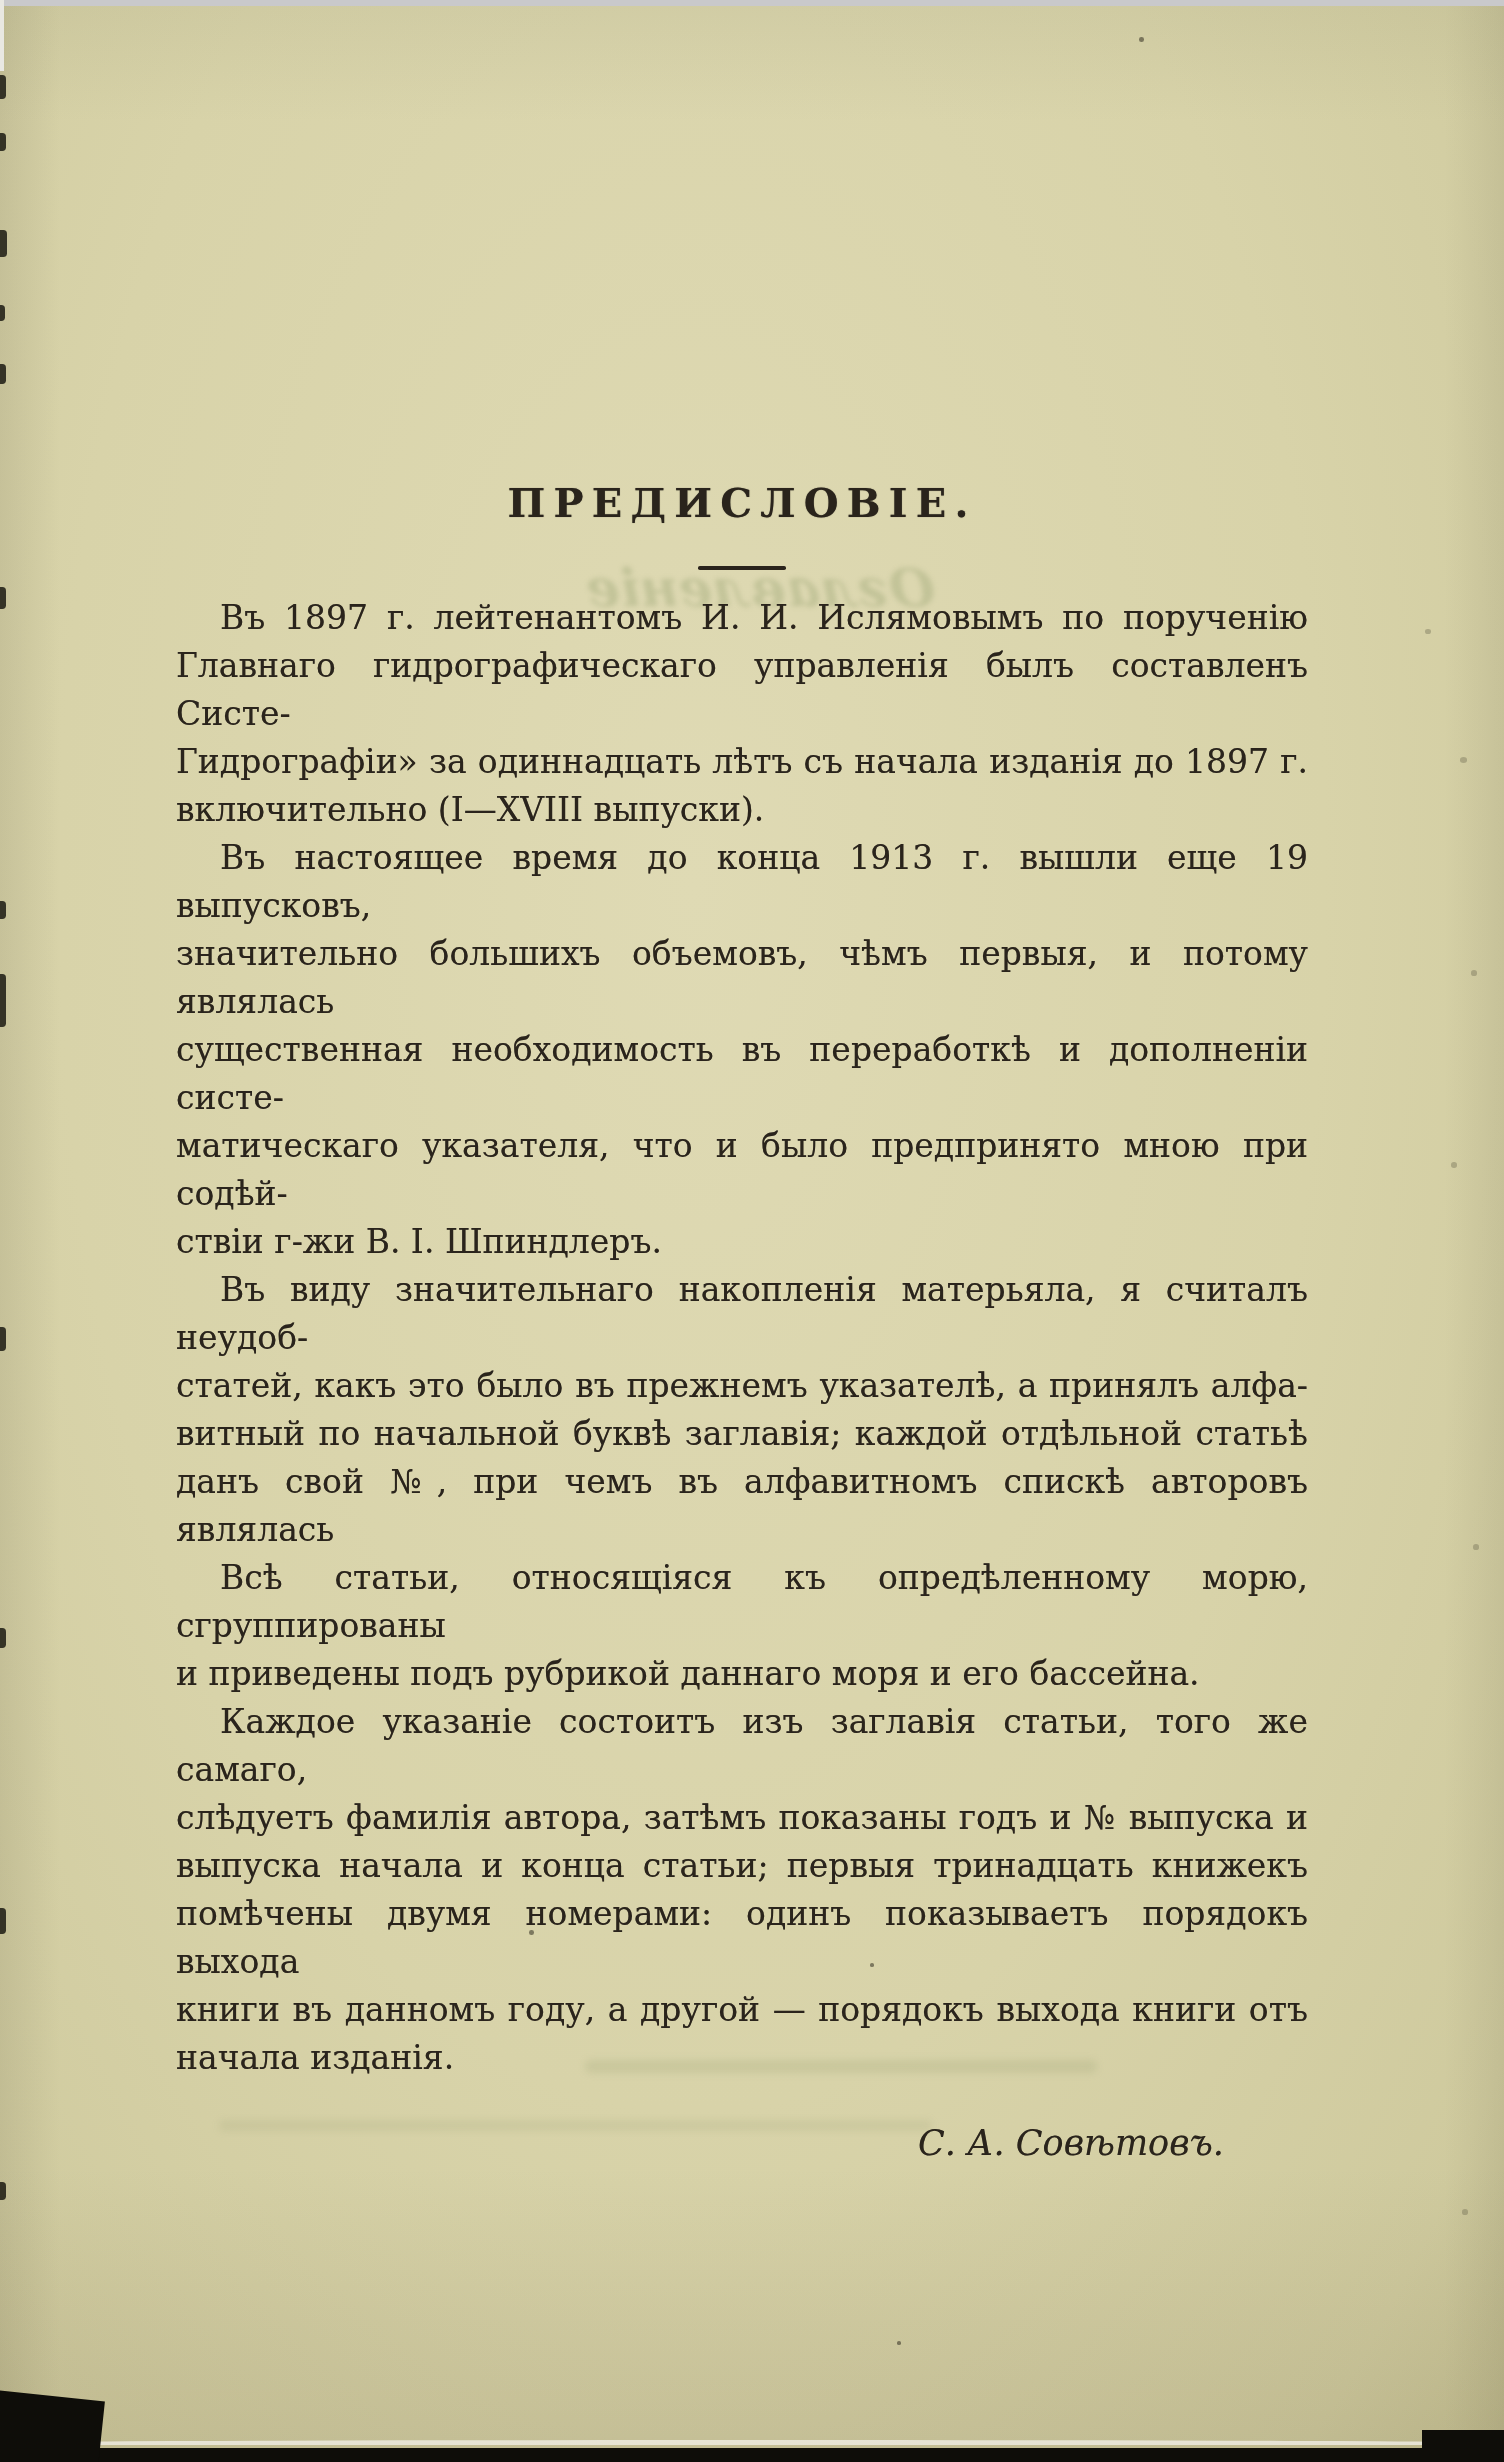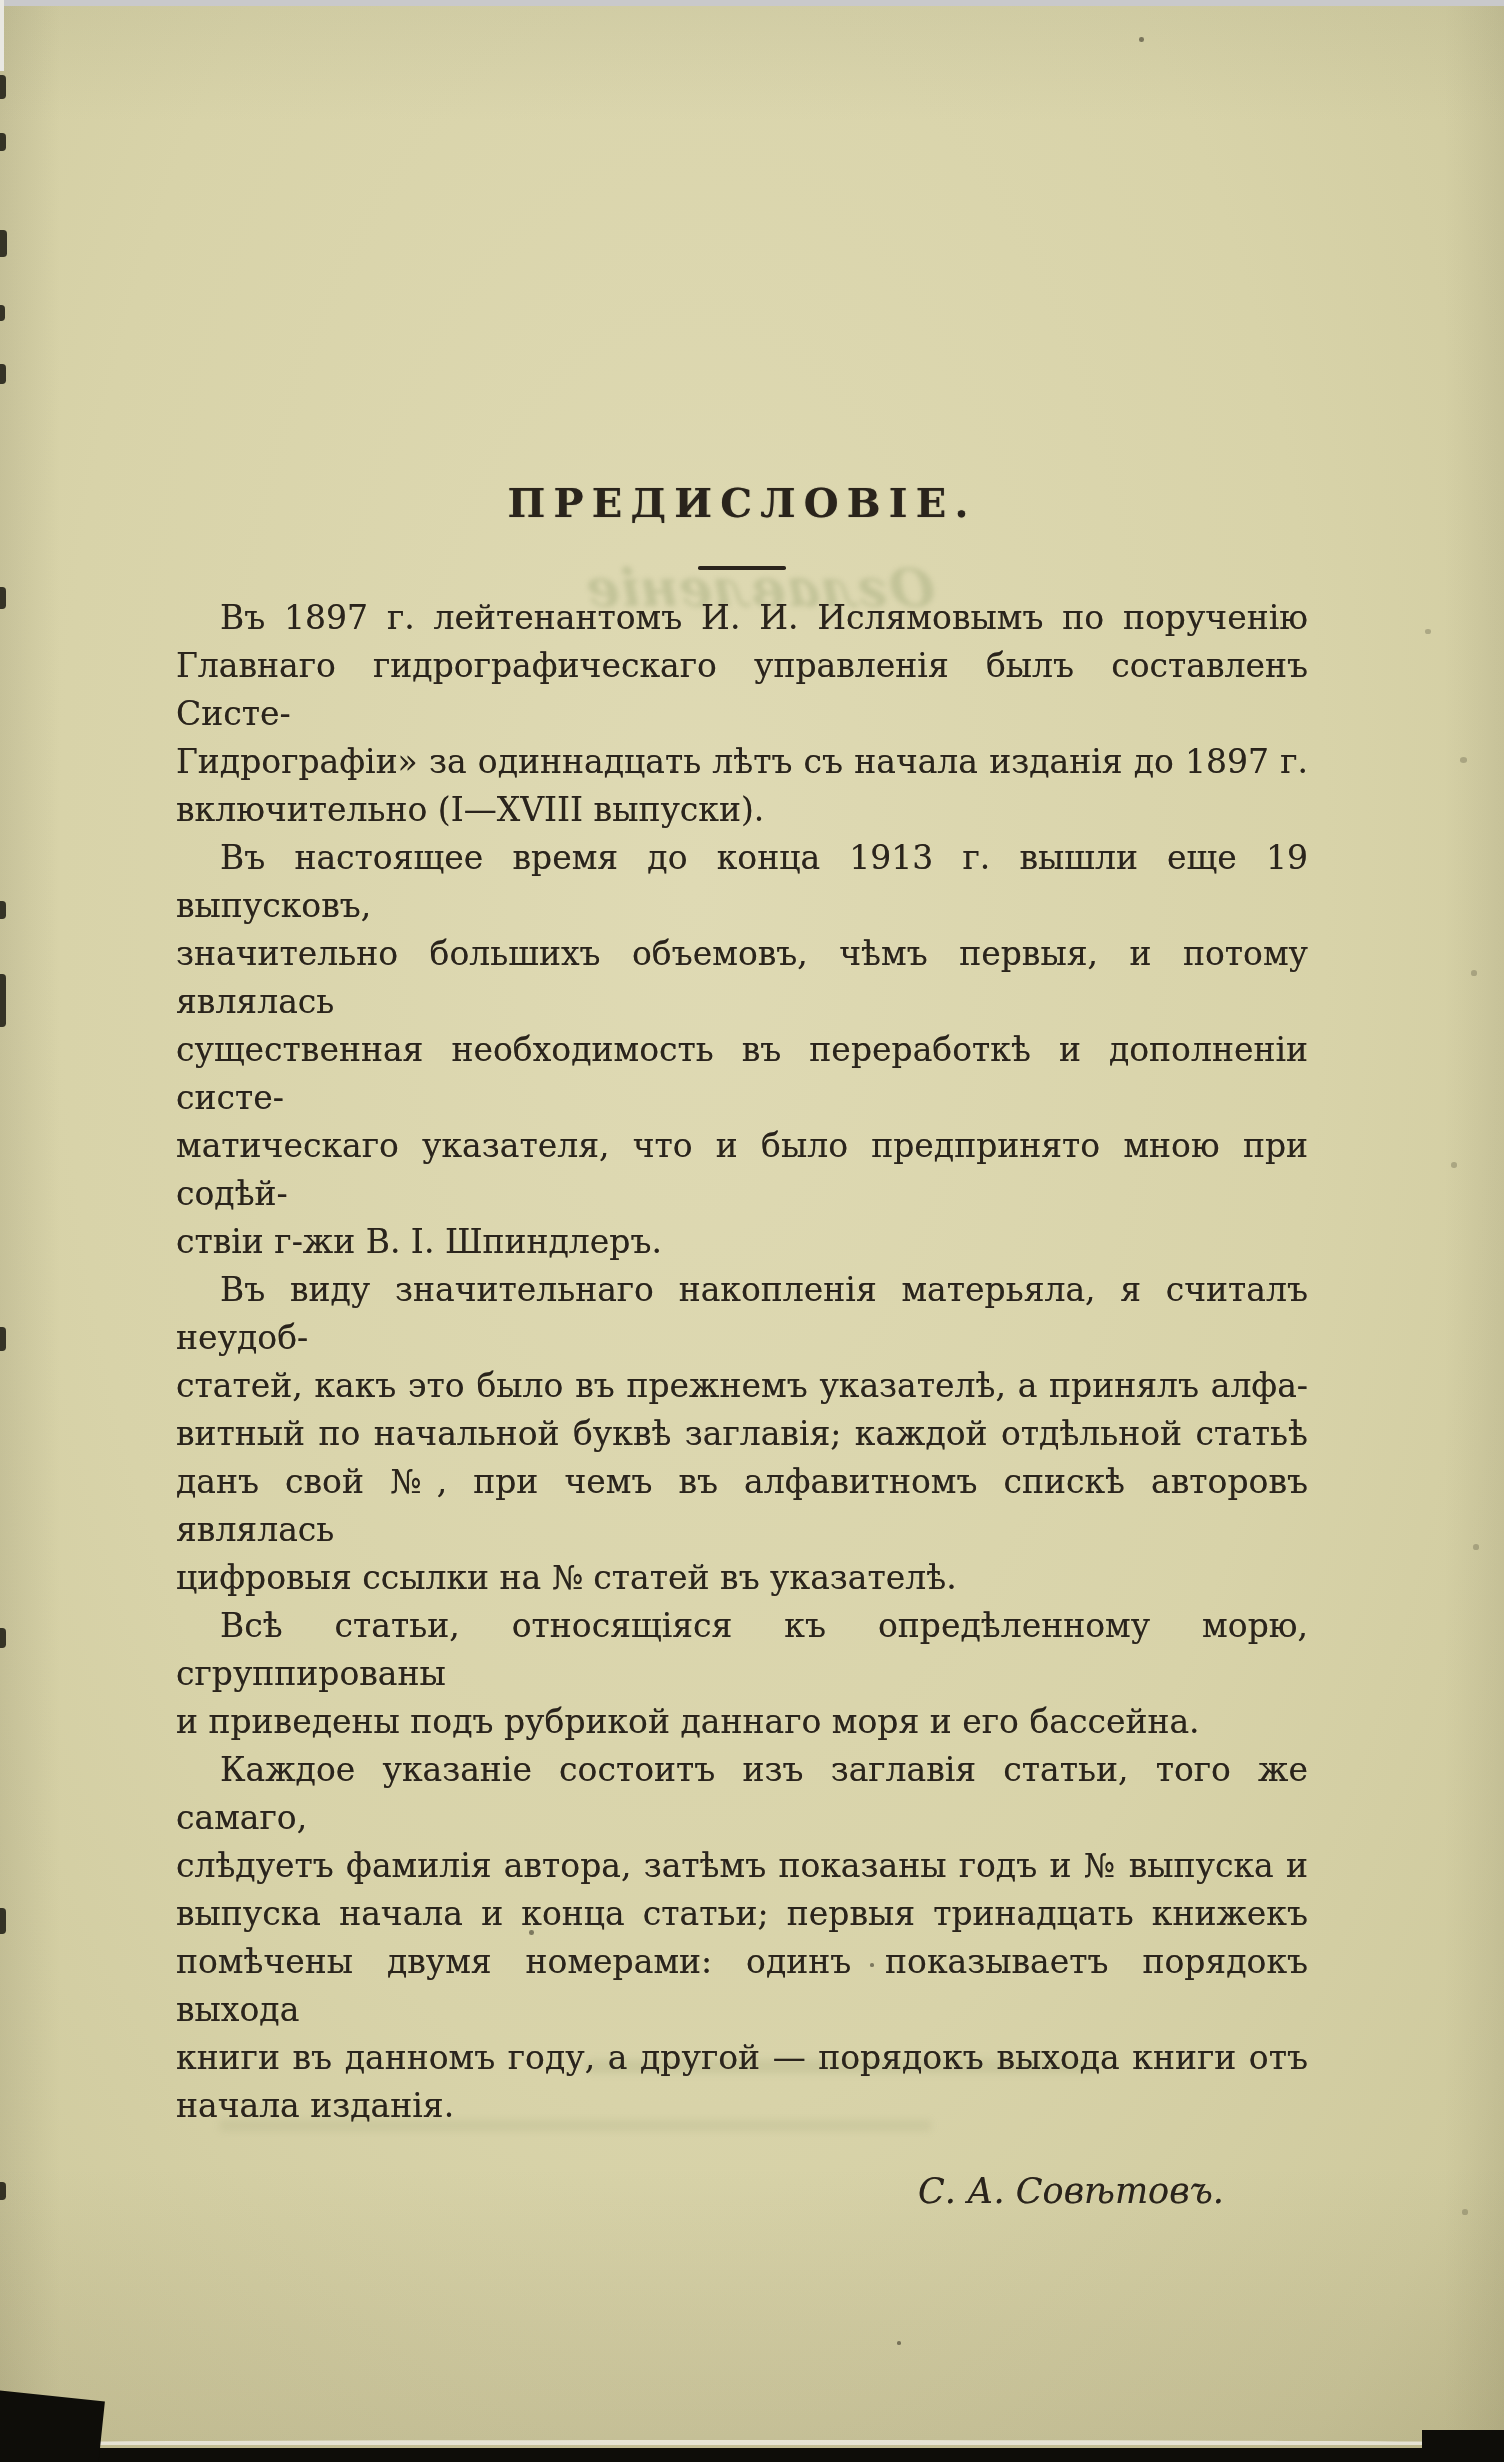--- a/index.html
+++ b/index.html
@@ -116,21 +116,20 @@
       <div class="line indent">Въ настоящее время до конца 1913 г. вышли еще 19 выпусковъ,</div>
       <div class="line">значительно большихъ объемовъ, чѣмъ первыя, и потому являлась</div>
       <div class="line">существенная необходимость въ переработкѣ и дополненіи систе-</div>
       <div class="line">матическаго указателя, что и было предпринято мною при содѣй-</div>
       <div class="line last">ствіи г-жи В. І. Шпиндлеръ.</div>
 
       <div class="line indent">Въ виду значительнаго накопленія матерьяла, я считалъ неудоб-</div>
       <div class="line">статей, какъ это было въ прежнемъ указателѣ, а принялъ алфа-</div>
       <div class="line">витный по начальной буквѣ заглавія; каждой отдѣльной статьѣ</div>
       <div class="line">данъ свой №, при чемъ въ алфавитномъ спискѣ авторовъ являлась</div>
-      <div class="line last">цифровыя ссылки на № статей въ указателѣ.</div>
 
       <div class="line indent">Всѣ статьи, относящіяся къ опредѣленному морю, сгруппированы</div>
       <div class="line last">и приведены подъ рубрикой даннаго моря и его бассейна.</div>
 
       <div class="line indent">Каждое указаніе состоитъ изъ заглавія статьи, того же самаго,</div>
       <div class="line">слѣдуетъ фамилія автора, затѣмъ показаны годъ и № выпуска и</div>
       <div class="line">выпуска начала и конца статьи; первыя тринадцать книжекъ</div>
       <div class="line">помѣчены двумя номерами: одинъ показываетъ порядокъ выхода</div>
       <div class="line">книги въ данномъ году, а другой — порядокъ выхода книги отъ</div>
       <div class="line last">начала изданія.</div>

